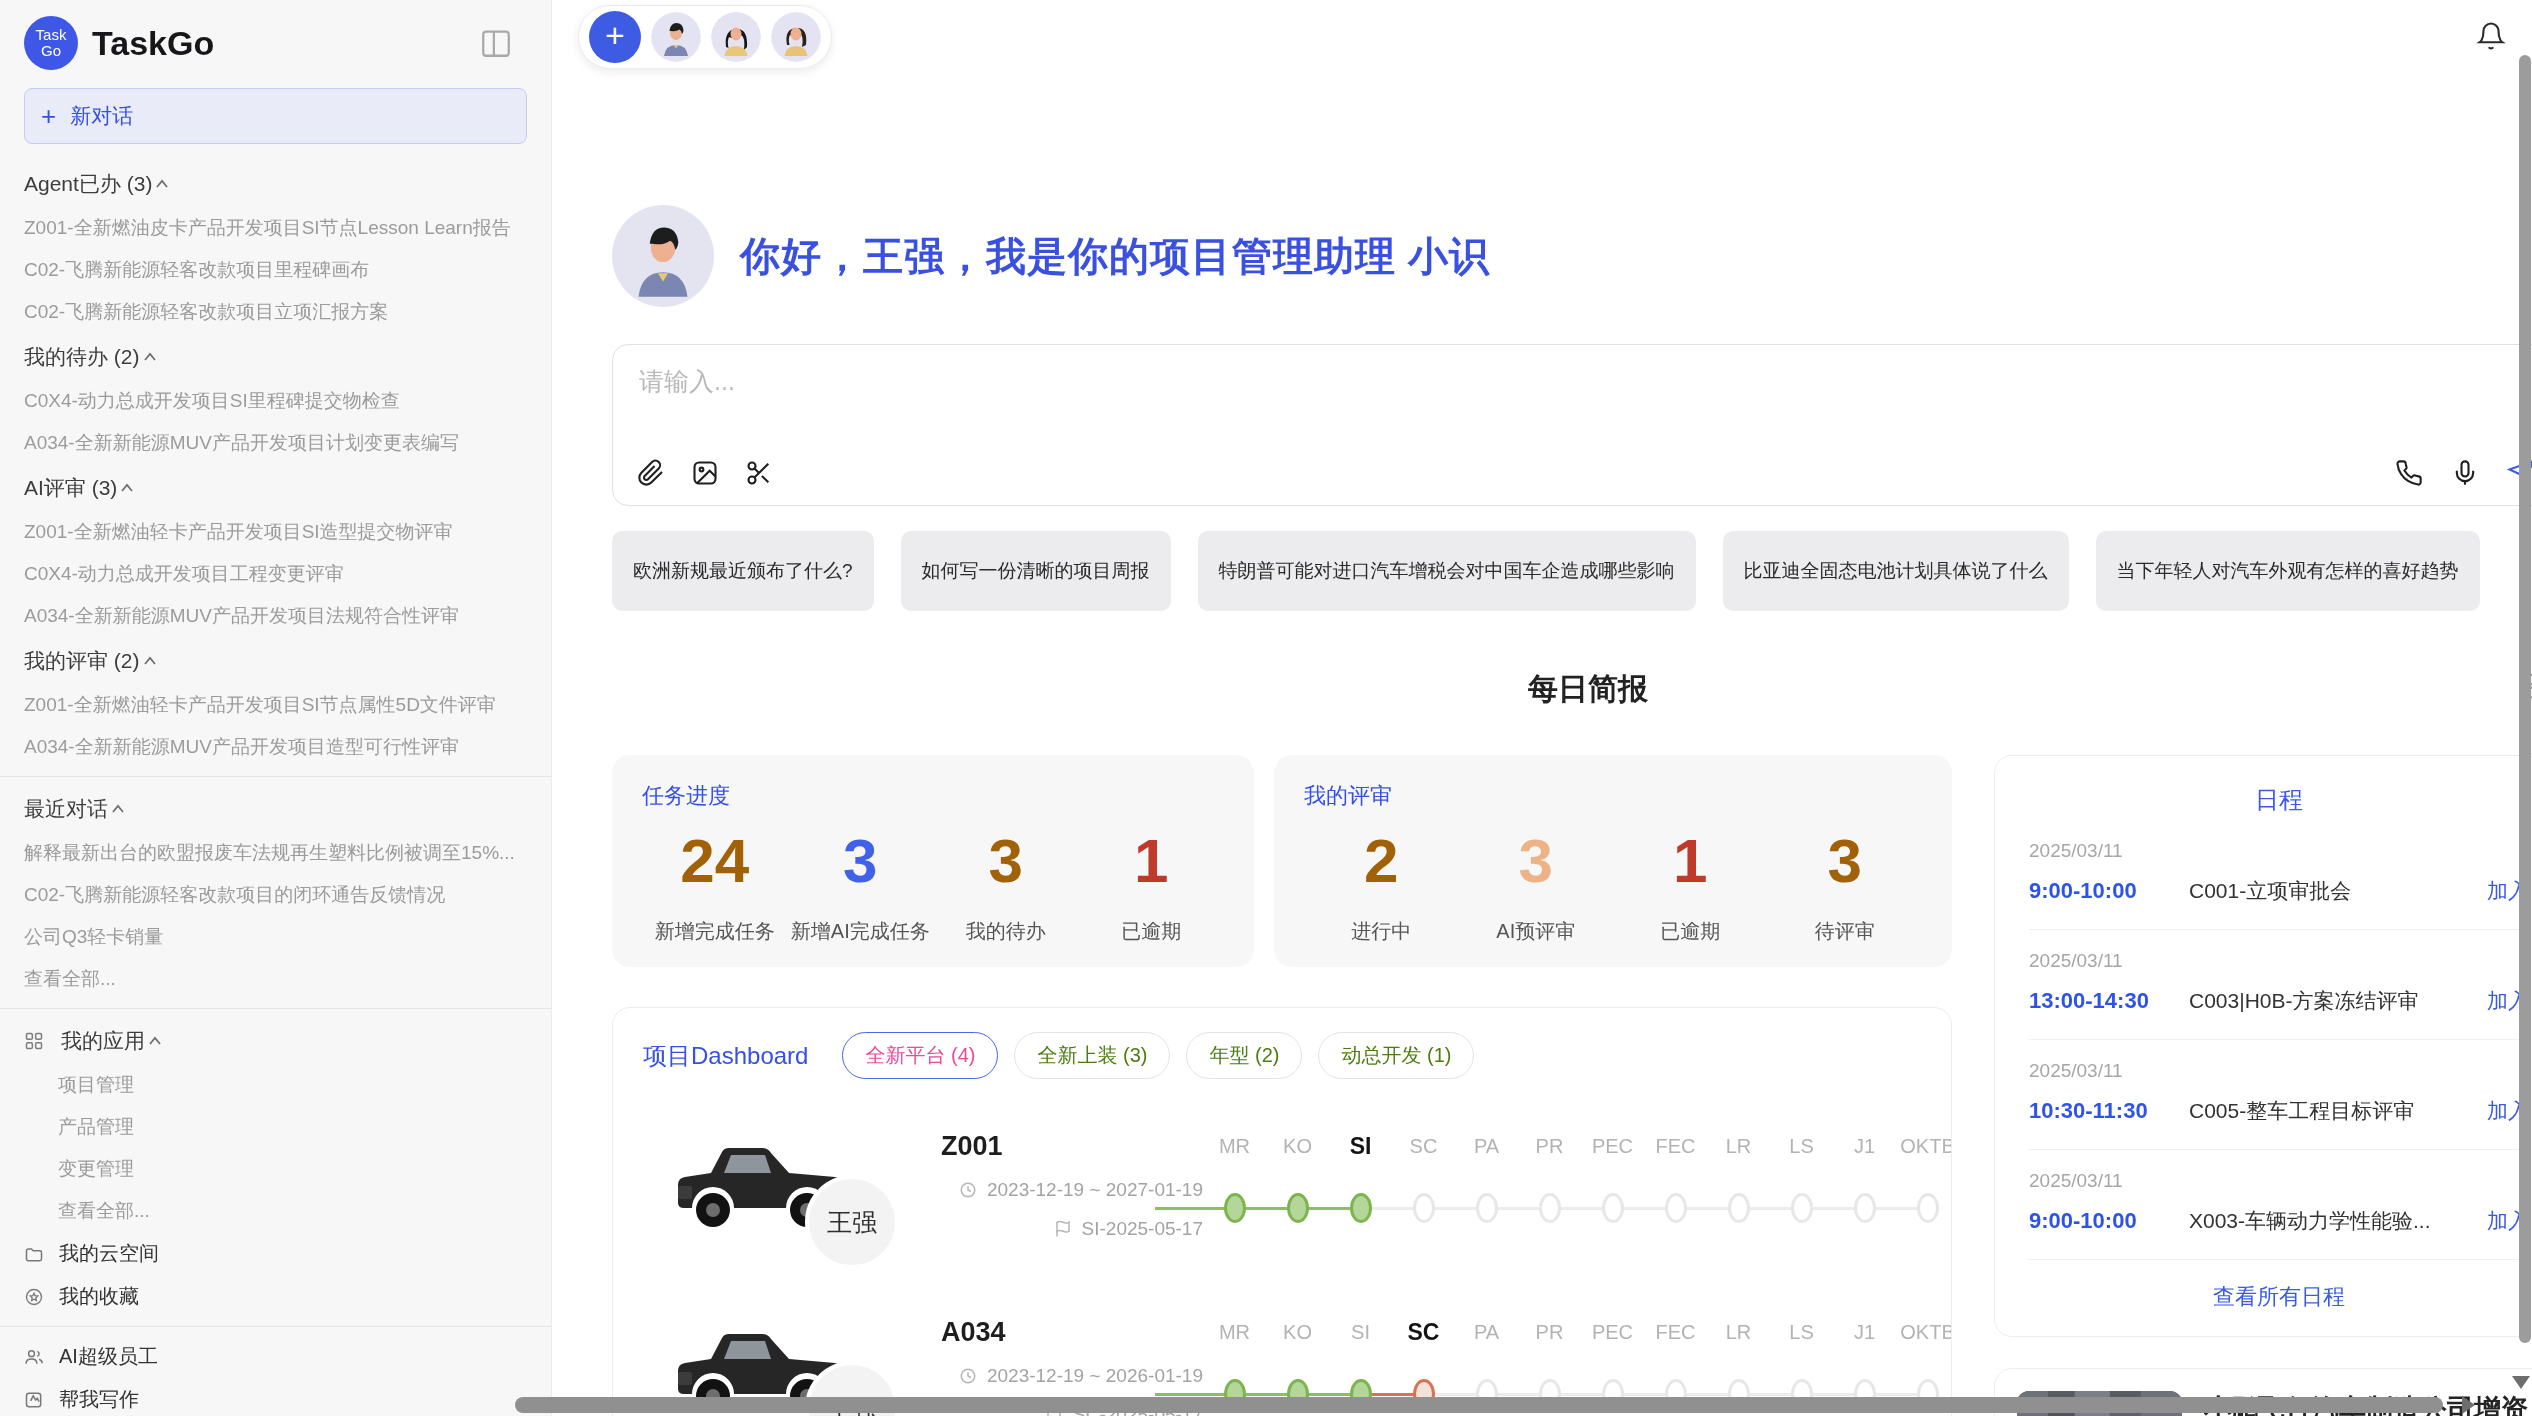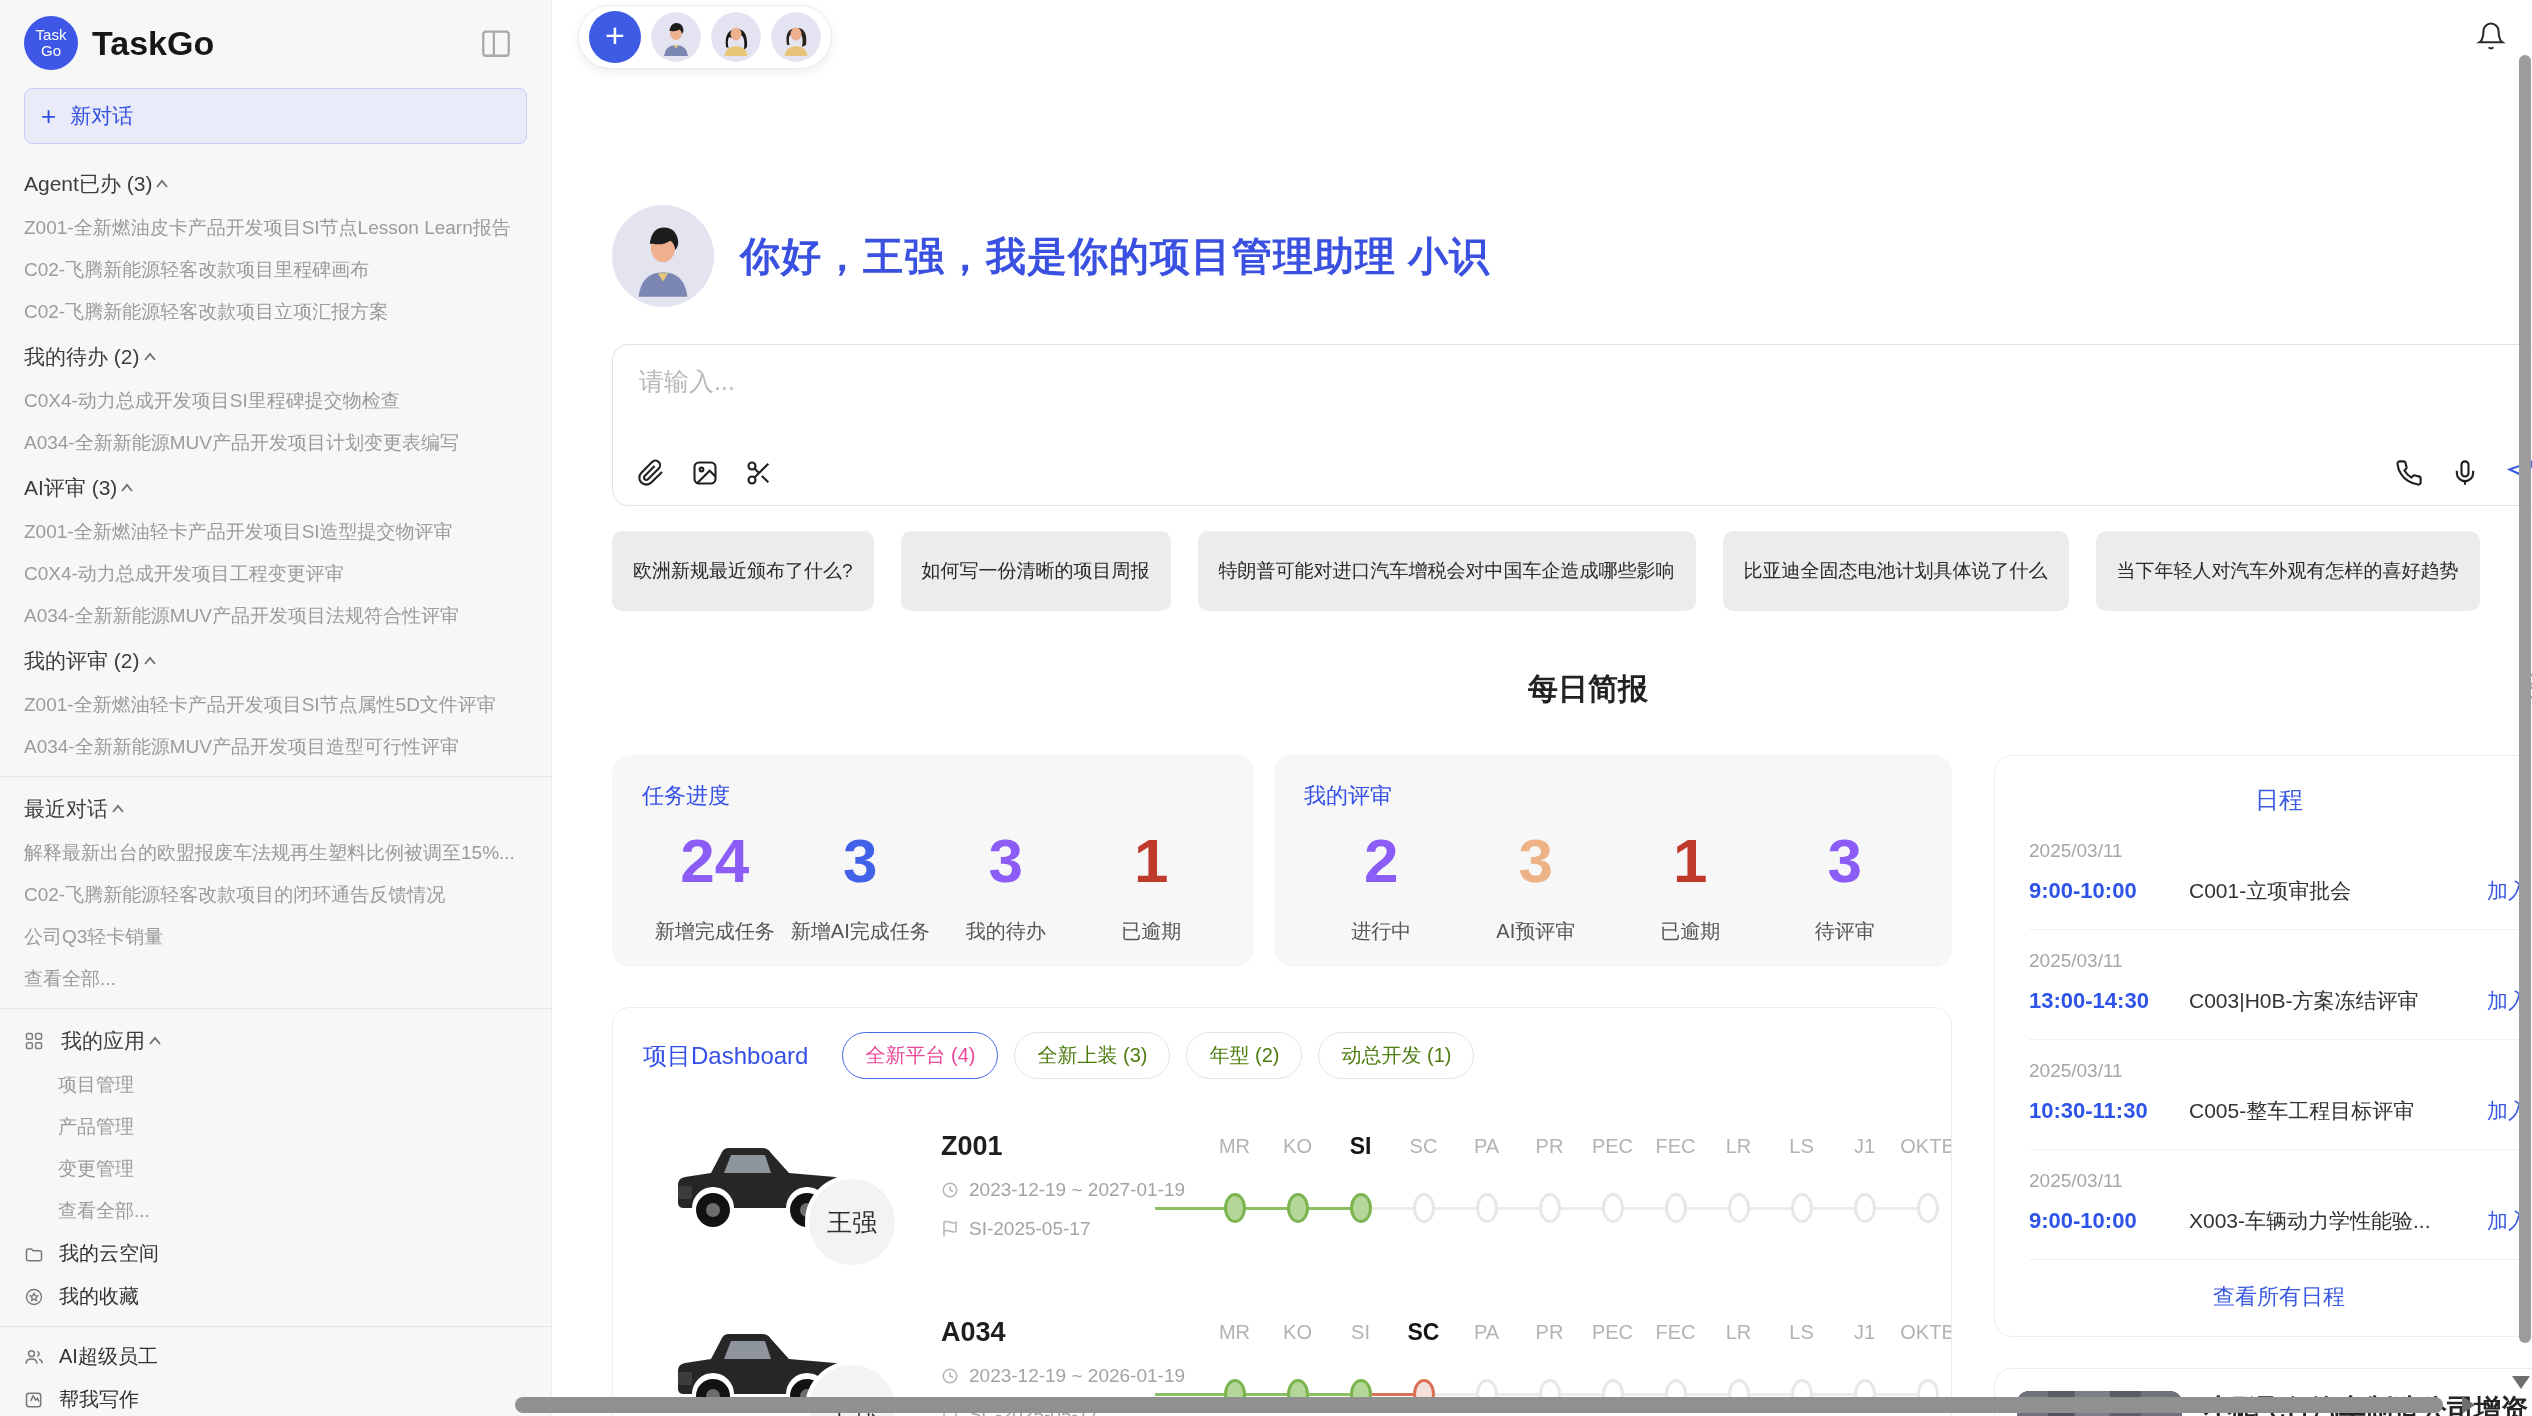--- a/index.html
+++ b/index.html
@@ -72,40 +72,40 @@
   .left-col { width:1340px; flex-shrink:0; }
   .right-col { width:570px; flex-shrink:0; }
 
   .stats-row { display:flex; gap:20px; }
   .stat-card { background:#f7f7f8; border-radius:18px; height:212px; padding:26px 30px; }
   .stat-card.c1 { width:642px; } .stat-card.c2 { width:678px; }
   .stat-title { font-size:22px; color:#3450e6; }
   .metrics { display:flex; margin-top:14px; }
   .metric { flex:1; text-align:center; }
   .mv { font-size:62px; font-weight:600; }
-  .mv.dark { color:#8b5cf6; } .mv.blue { color:#4161e8; } .mv.red { color:#bf3a2b; } .mv.orange { color:#edb285; }
+  .mv.dark { color:#a16207; } .mv.blue { color:#4161e8; } .mv.red { color:#bf3a2b; } .mv.orange { color:#edb285; }
   .ml { margin-top:22px; font-size:20px; color:#555; }
 
   .dash-card { margin-top:40px; border:1px solid #ececec; border-radius:18px; padding:24px 30px; height:444px; overflow:hidden; }
   .dash-head { display:flex; align-items:center; gap:34px; }
   .dash-title { font-size:24px; color:#3450e6; }
   .tabs { display:flex; gap:16px; }
   .tab { border:1px solid #e3e3e3; border-radius:999px; padding:9px 22px; font-size:20px; color:#4d7c0f;
     background:#fff; cursor:pointer; white-space:nowrap; }
   .tab.active { border:1.5px solid #4368e8; color:#ec4899; font-weight:500; }
 
   .proj-row { display:flex; align-items:flex-start; margin-top:52px; height:152px; }
   .proj-row + .proj-row { margin-top:34px; }
   .car { position:relative; width:190px; height:110px; margin-left:22px; flex-shrink:0; }
   .owner { position:absolute; left:140px; top:44px; width:94px; height:94px; border-radius:50%;
     background:#f3f3f3; border:4px solid #fff; display:flex; align-items:center; justify-content:center;
     font-size:25px; color:#2f2f2f; z-index:3; }
   .proj-info { margin-left:86px; width:262px; flex-shrink:0; }
   .proj-code { font-size:27px; font-weight:700; color:#1e1e1e; }
-  .proj-meta { margin-top:17px; display:flex; align-items:center; gap:10px; font-size:19px; color:#a3a3a3; }
+  .proj-meta { margin-top:17px; display:flex; align-items:center; gap:10px; font-size:19px; color:#a3a3a3;justify-content:flex-end; }
   .proj-meta .mi { width:18px; height:18px; color:#b5b5b5; flex-shrink:0; }
 
   .ms-track { display:flex; margin-left:auto; padding-top:0; }
   .ms { width:63px; display:flex; flex-direction:column; align-items:center; position:relative; }
   .ms .lbl { font-size:20px; color:#b3b3b3; height:30px; line-height:30px; }
   .ms.current .lbl { color:#141414; font-weight:700; font-size:23px; }
   .dot { width:22px; height:30px; border-radius:50%; background:#fff; border:3px solid #e7e7e7;
     margin-top:32px; position:relative; z-index:2; }
   .ms.done .dot { background:#b4d699; border-color:#7cb44f; }
   .ms.overdue .dot { background:#f3e1dc; border-color:#dc7054; }

